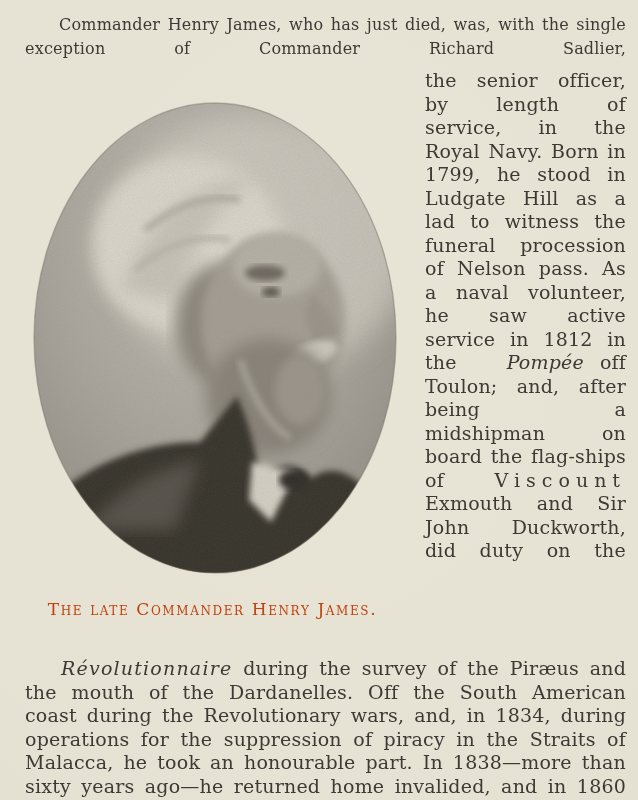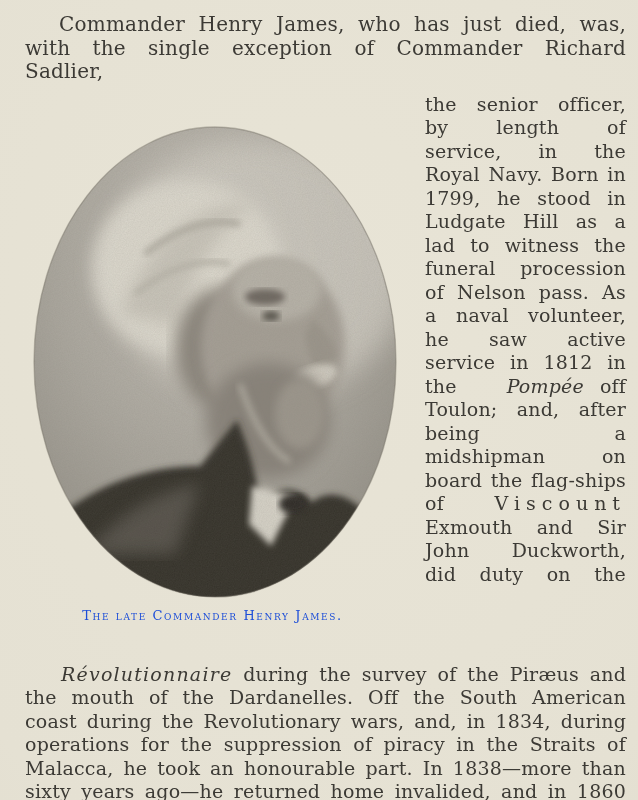--- a/index.html
+++ b/index.html
@@ -16,43 +16,43 @@
     color: #3c3a35;
   }
   .page {
     position: relative;
     box-sizing: border-box;
     width: 638px;
     height: 800px;
     padding: 13px 12px 0 25px;
   }
   .lead {
-    font-size: 20px;
+    font-size: 16px;
     line-height: 23.5px;
     text-align: justify;
     text-align-last: justify;
     text-indent: 34px;
     letter-spacing: 0.2px;
     word-spacing: 1.5px;
   }
   .portrait-float {
     float: left;
     width: 375px;
     margin: 0 25px 38px 0;
   }
   .portrait-float svg { display: block; }
   .caption {
     display: block;
-    margin-top: 4px;
+    margin-top: 22px;
     text-align: center;
-    font-size: 13px;
+    font-size: 17px;
     line-height: 19px;
     font-variant: small-caps;
     letter-spacing: 1.6px;
-    color: #1d4ed8;
+    color: #c2410c;
   }
   .rest {
     font-size: 19px;
     line-height: 23.5px;
     text-align: justify;
     letter-spacing: 0.2px;
     word-spacing: 1.5px;
     padding-top: 9px;
   }
   .ship { font-style: italic; margin-left: 34px; }

